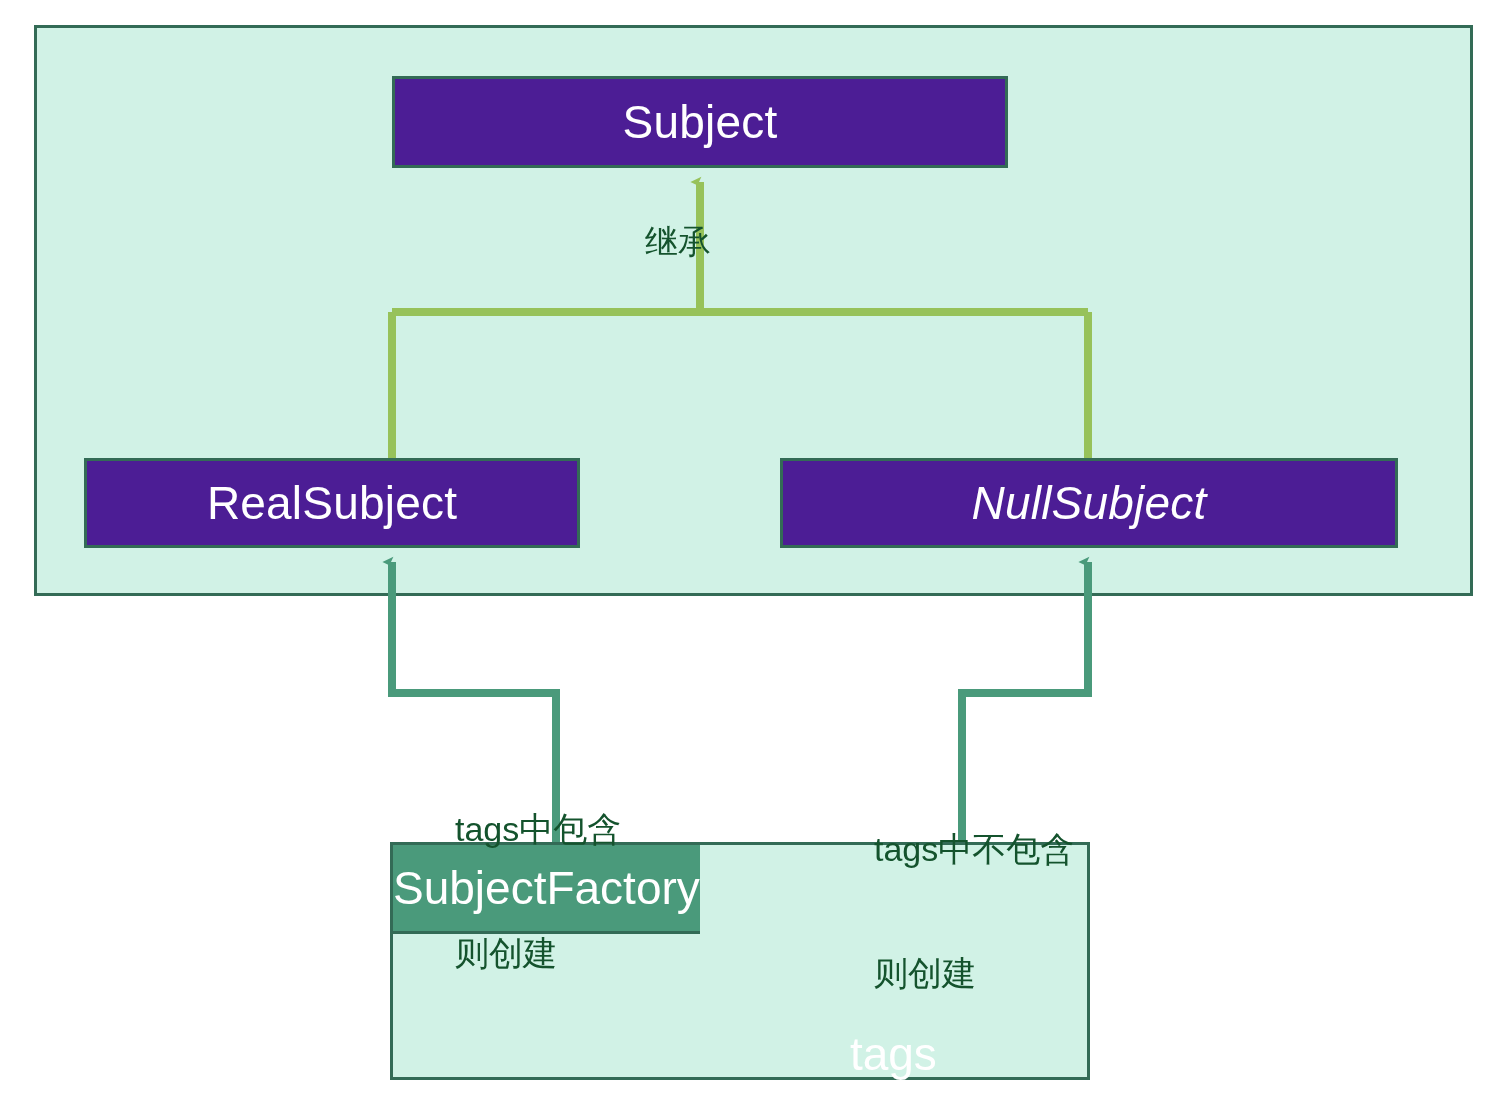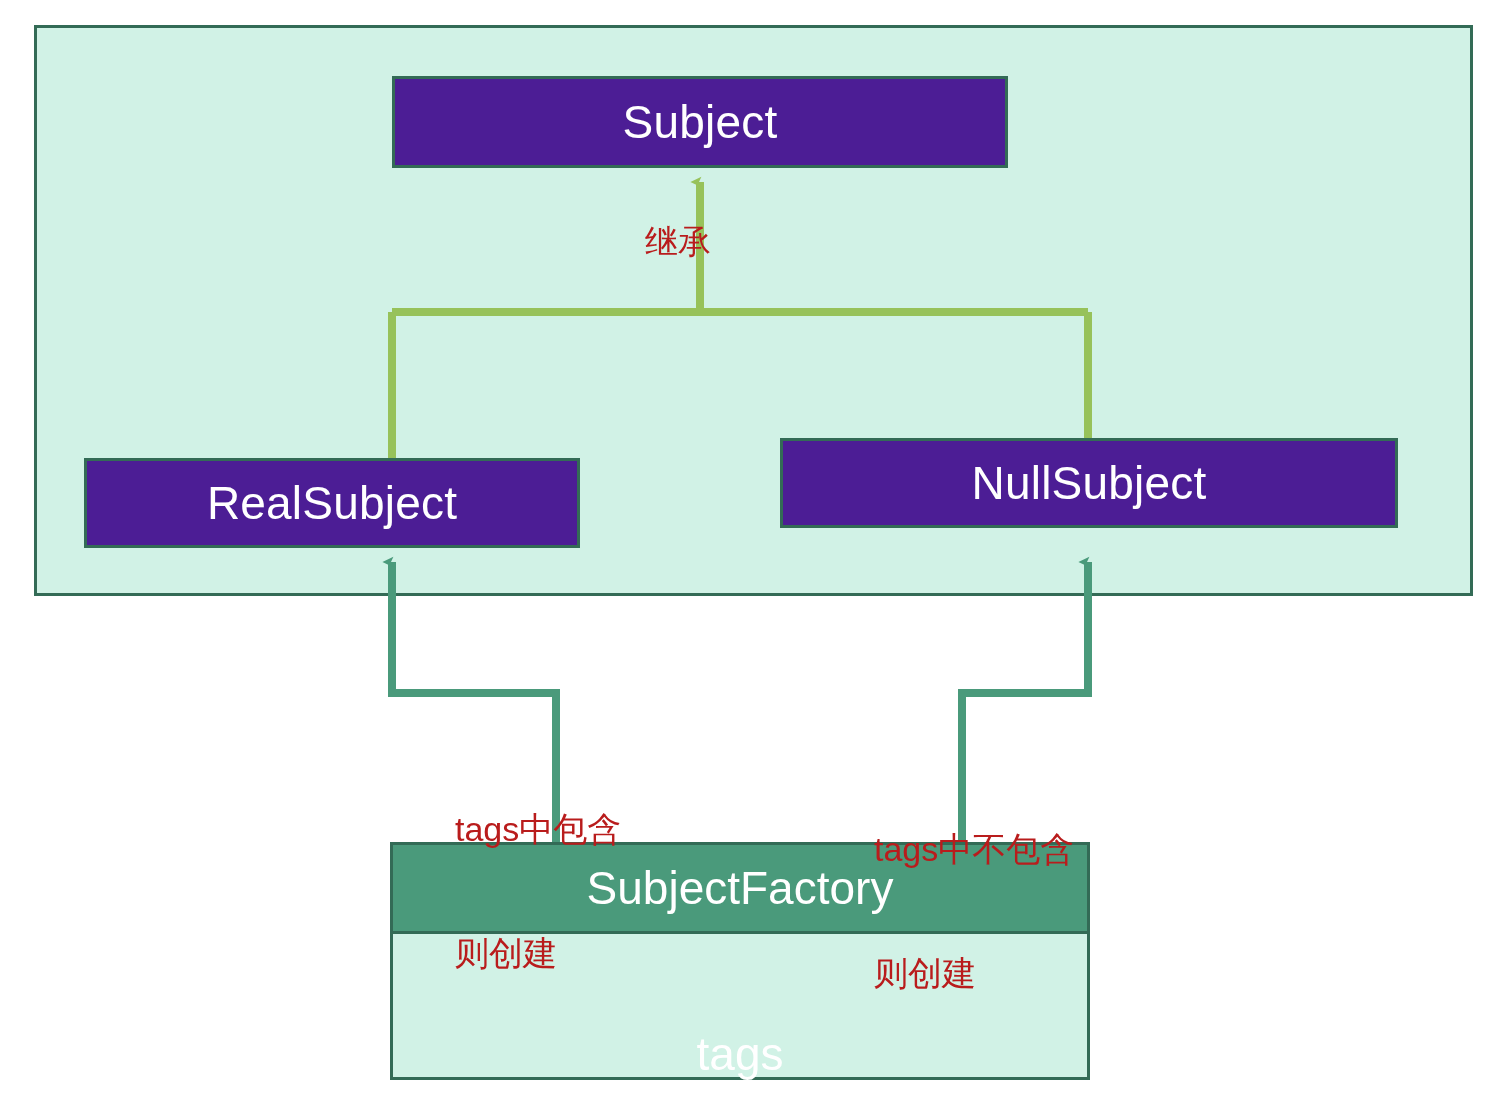--- a/index.html
+++ b/index.html
@@ -55,34 +55,33 @@
   .uml-box .box-title {
     color: #ffffff;
     font-size: 46px;
     line-height: 1;
     letter-spacing: 0.2px;
     white-space: nowrap;
   }
 
   #box-subject      { left: 392px; top: 76px;  width: 616px; height: 92px; }
   #box-realsubject  { left: 84px;  top: 458px; width: 496px; height: 90px; }
-  #box-nullsubject  { left: 780px; top: 438px; width: 618px; height: 90px; }
+  #box-nullsubject  { left: 780px; top: 458px; width: 618px; height: 90px; font-style: italic; }
 
   
   #box-factory {
     position: absolute;
     left: 390px;
     top: 842px;
     width: 700px;
     height: 238px;
     box-sizing: border-box;
     border: 3px solid #336b56;
     background: #d1f2e6;
     display: flex;
-    flex-direction: column;
   }
   #box-factory .factory-header {
     height: 86px;
     background: #4a9a7b;
     border-bottom: 3px solid #336b56;
     display: flex;
     align-items: center;
     justify-content: center;
   }
   #box-factory .factory-header .box-title {
@@ -100,21 +99,21 @@
   #box-factory .attr-item {
     color: #ffffff;
     font-size: 46px;
     line-height: 1;
     white-space: nowrap;
   }
 
   
   .edge-label {
     position: absolute;
-    color: #b91c1c;
+    color: #14532d;
     font-size: 34px;
     line-height: 1.22;
     white-space: pre;
     text-align: left;
   }
   #label-inherit {
     left: 645px;
     top: 222px;
     font-size: 33px;
   }

